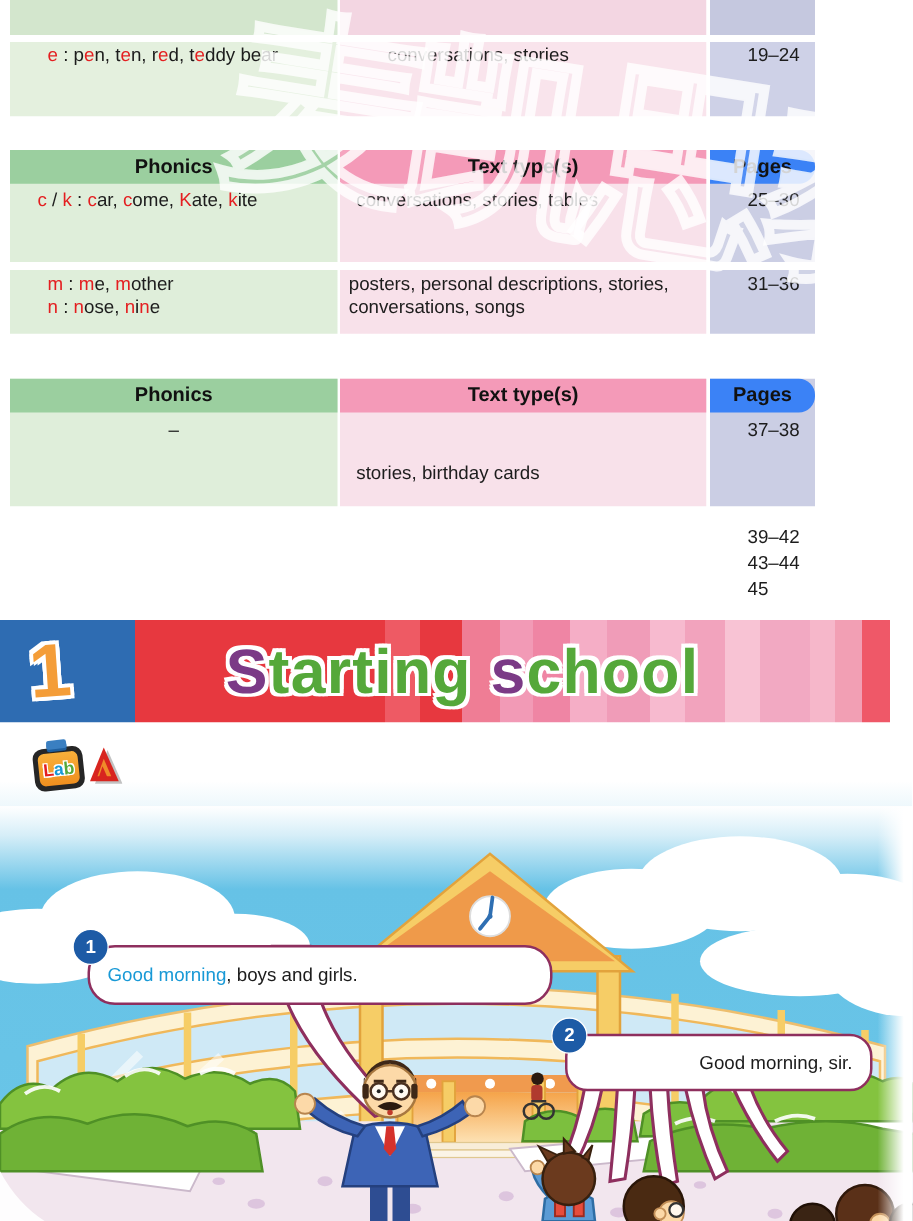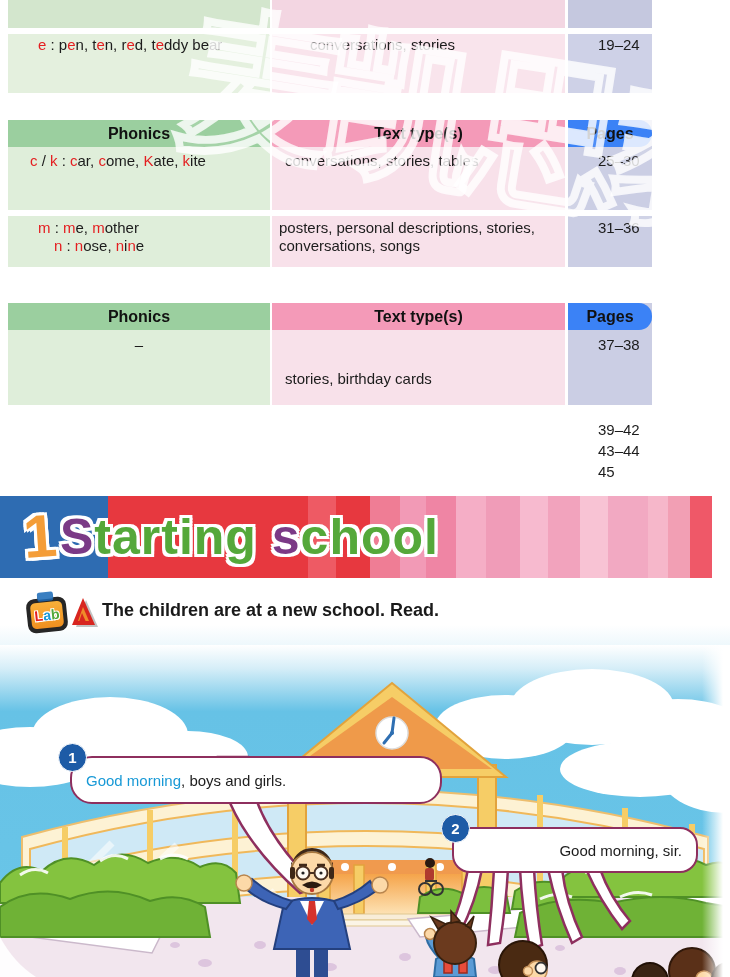--- a/index.html
+++ b/index.html
@@ -50,21 +50,21 @@
   .banner-blue{position:absolute;left:0;top:0;width:108px;height:82px;background:#2e6cb2;}
   .banner-num{position:absolute;left:6px;top:4px;width:68px;height:74px;text-align:center;
     font-size:60px;font-weight:bold;color:#f49d38;line-height:74px;transform:rotate(-4deg);
     text-shadow:-3px -3px 0 #fff,3px -3px 0 #fff,-3px 3px 0 #fff,3px 3px 0 #fff,0 -3px 0 #fff,0 3px 0 #fff,-3px 0 0 #fff,3px 0 0 #fff;}
   .banner-stripes{position:absolute;left:108px;top:0;width:604px;height:82px;
     background:linear-gradient(90deg,
       #e7383f 0 200px,#ee5a64 200px 228px,#e7383f 228px 262px,#ef7d95 262px 292px,
       #f29ab6 292px 318px,#ef85a4 318px 348px,#f5aec6 348px 378px,#f09cb8 378px 412px,
       #f7bacf 412px 440px,#f2a3bd 440px 472px,#f8c3d4 472px 500px,#f2a9c2 500px 540px,
       #f6b7ca 540px 560px,#f29fb4 560px 582px,#ef5868 582px 604px);}
-  .banner-title{position:absolute;left:60px;top:12px;width:620px;text-align:left;
+  .banner-title{position:absolute;left:60px;top:12px;width:620px;text-align:center;
     font-size:50px;font-weight:bold;letter-spacing:1px;}
   .banner-title span{text-shadow:-3px -3px 0 #fff,3px -3px 0 #fff,-3px 3px 0 #fff,3px 3px 0 #fff,0 -3px 0 #fff,0 3px 0 #fff,-3px 0 0 #fff,3px 0 0 #fff;}
 
   
   .instruction{position:absolute;left:0;top:578px;width:730px;height:67px;
     background:linear-gradient(#ffffff 0 70%,#eef8fc 100%);}
   .lab-icon{position:absolute;left:27px;top:20px;width:40px;height:34px;
     background:#262626;border-radius:8px;transform:rotate(-6deg);}
   .lab-screen{position:absolute;left:4px;top:4px;right:4px;bottom:4px;border-radius:5px;
     background:linear-gradient(#f9b03a,#ef8f1f);text-align:center;
@@ -106,21 +106,21 @@
     <div class="col-green"></div>
     <div class="col-pink"></div>
     <div class="col-pages"></div>
     <div class="hdr hdr-green">Phonics</div>
     <div class="hdr hdr-pink">Text type(s)</div>
     <div class="hdr hdr-pages">Pages</div>
     <div class="cell" style="left:30px;top:32px;"><span class="seg seg-red">c</span><span class="seg seg-black"> / </span><span class="seg seg-red">k</span><span class="seg seg-black"> :   </span><span class="seg seg-red">c</span><span class="seg seg-black">ar, </span><span class="seg seg-red">c</span><span class="seg seg-black">ome, </span><span class="seg seg-red">K</span><span class="seg seg-black">ate, </span><span class="seg seg-red">k</span><span class="seg seg-black">ite</span></div>
     <div class="cell" style="left:285px;top:32px;">conversations, stories, tables</div>
     <div class="cell" style="left:598px;top:32px;">25–30</div>
     <div class="cell" style="left:38px;top:99px;"><span class="seg seg-red">m</span><span class="seg seg-black"> :   </span><span class="seg seg-red">m</span><span class="seg seg-black">e, </span><span class="seg seg-red">m</span><span class="seg seg-black">other</span></div>
-    <div class="cell" style="left:38px;top:117px;margin-left:16px;"><span class="seg seg-red">n</span><span class="seg seg-black"> :   </span><span class="seg seg-red">n</span><span class="seg seg-black">ose, </span><span class="seg seg-red">n</span><span class="seg seg-black">i</span><span class="seg seg-red">n</span><span class="seg seg-black">e</span></div>
+    <div class="cell" style="left:38px;top:117px;"><span class="seg seg-red">n</span><span class="seg seg-black"> :   </span><span class="seg seg-red">n</span><span class="seg seg-black">ose, </span><span class="seg seg-red">n</span><span class="seg seg-black">i</span><span class="seg seg-red">n</span><span class="seg seg-black">e</span></div>
     <div class="cell pre" style="left:279px;top:99px;width:270px;">posters, personal descriptions, stories,
 conversations, songs</div>
     <div class="cell" style="left:598px;top:99px;">31–36</div>
   </div>
 
   <div class="block blockC" style="top:303px;height:102px;">
     <div class="col-green"></div>
     <div class="col-pink"></div>
     <div class="col-pages"></div>
     <div class="hdr hdr-green">Phonics</div>
@@ -151,21 +151,20 @@
     <div class="lab-icon">
       <div class="lab-cap"></div>
       <div class="lab-screen lab-label"><span class="seg seg-red">L</span><span class="seg seg-blue">a</span><span class="seg seg-green">b</span></div>
     </div>
     <svg class="tri-icon" width="28" height="32">
       <polygon points="16,3 28,30 6,30" fill="#9a9a9a" opacity="0.6"></polygon>
       <polygon points="13,1 25,28 2,28" fill="#d8251f"></polygon>
       <polygon points="13,10 19,24 8,24" fill="#ef8b2a"></polygon>
       <polygon points="12,16 16,25 9,25" fill="#d8251f"></polygon>
     </svg>
-    <div class="instr-text">The children are at a new school. Read.</div>
   </div>
 
   <svg class="scene" viewBox="0 0 730 332">
     <defs>
       <linearGradient id="sky" x1="0" y1="0" x2="0" y2="1">
         <stop offset="0" stop-color="#ffffff"></stop>
         <stop offset="0.07" stop-color="#d6eef8"></stop>
         <stop offset="0.2" stop-color="#66c2e6"></stop>
         <stop offset="1" stop-color="#6ac6e8"></stop>
       </linearGradient>

